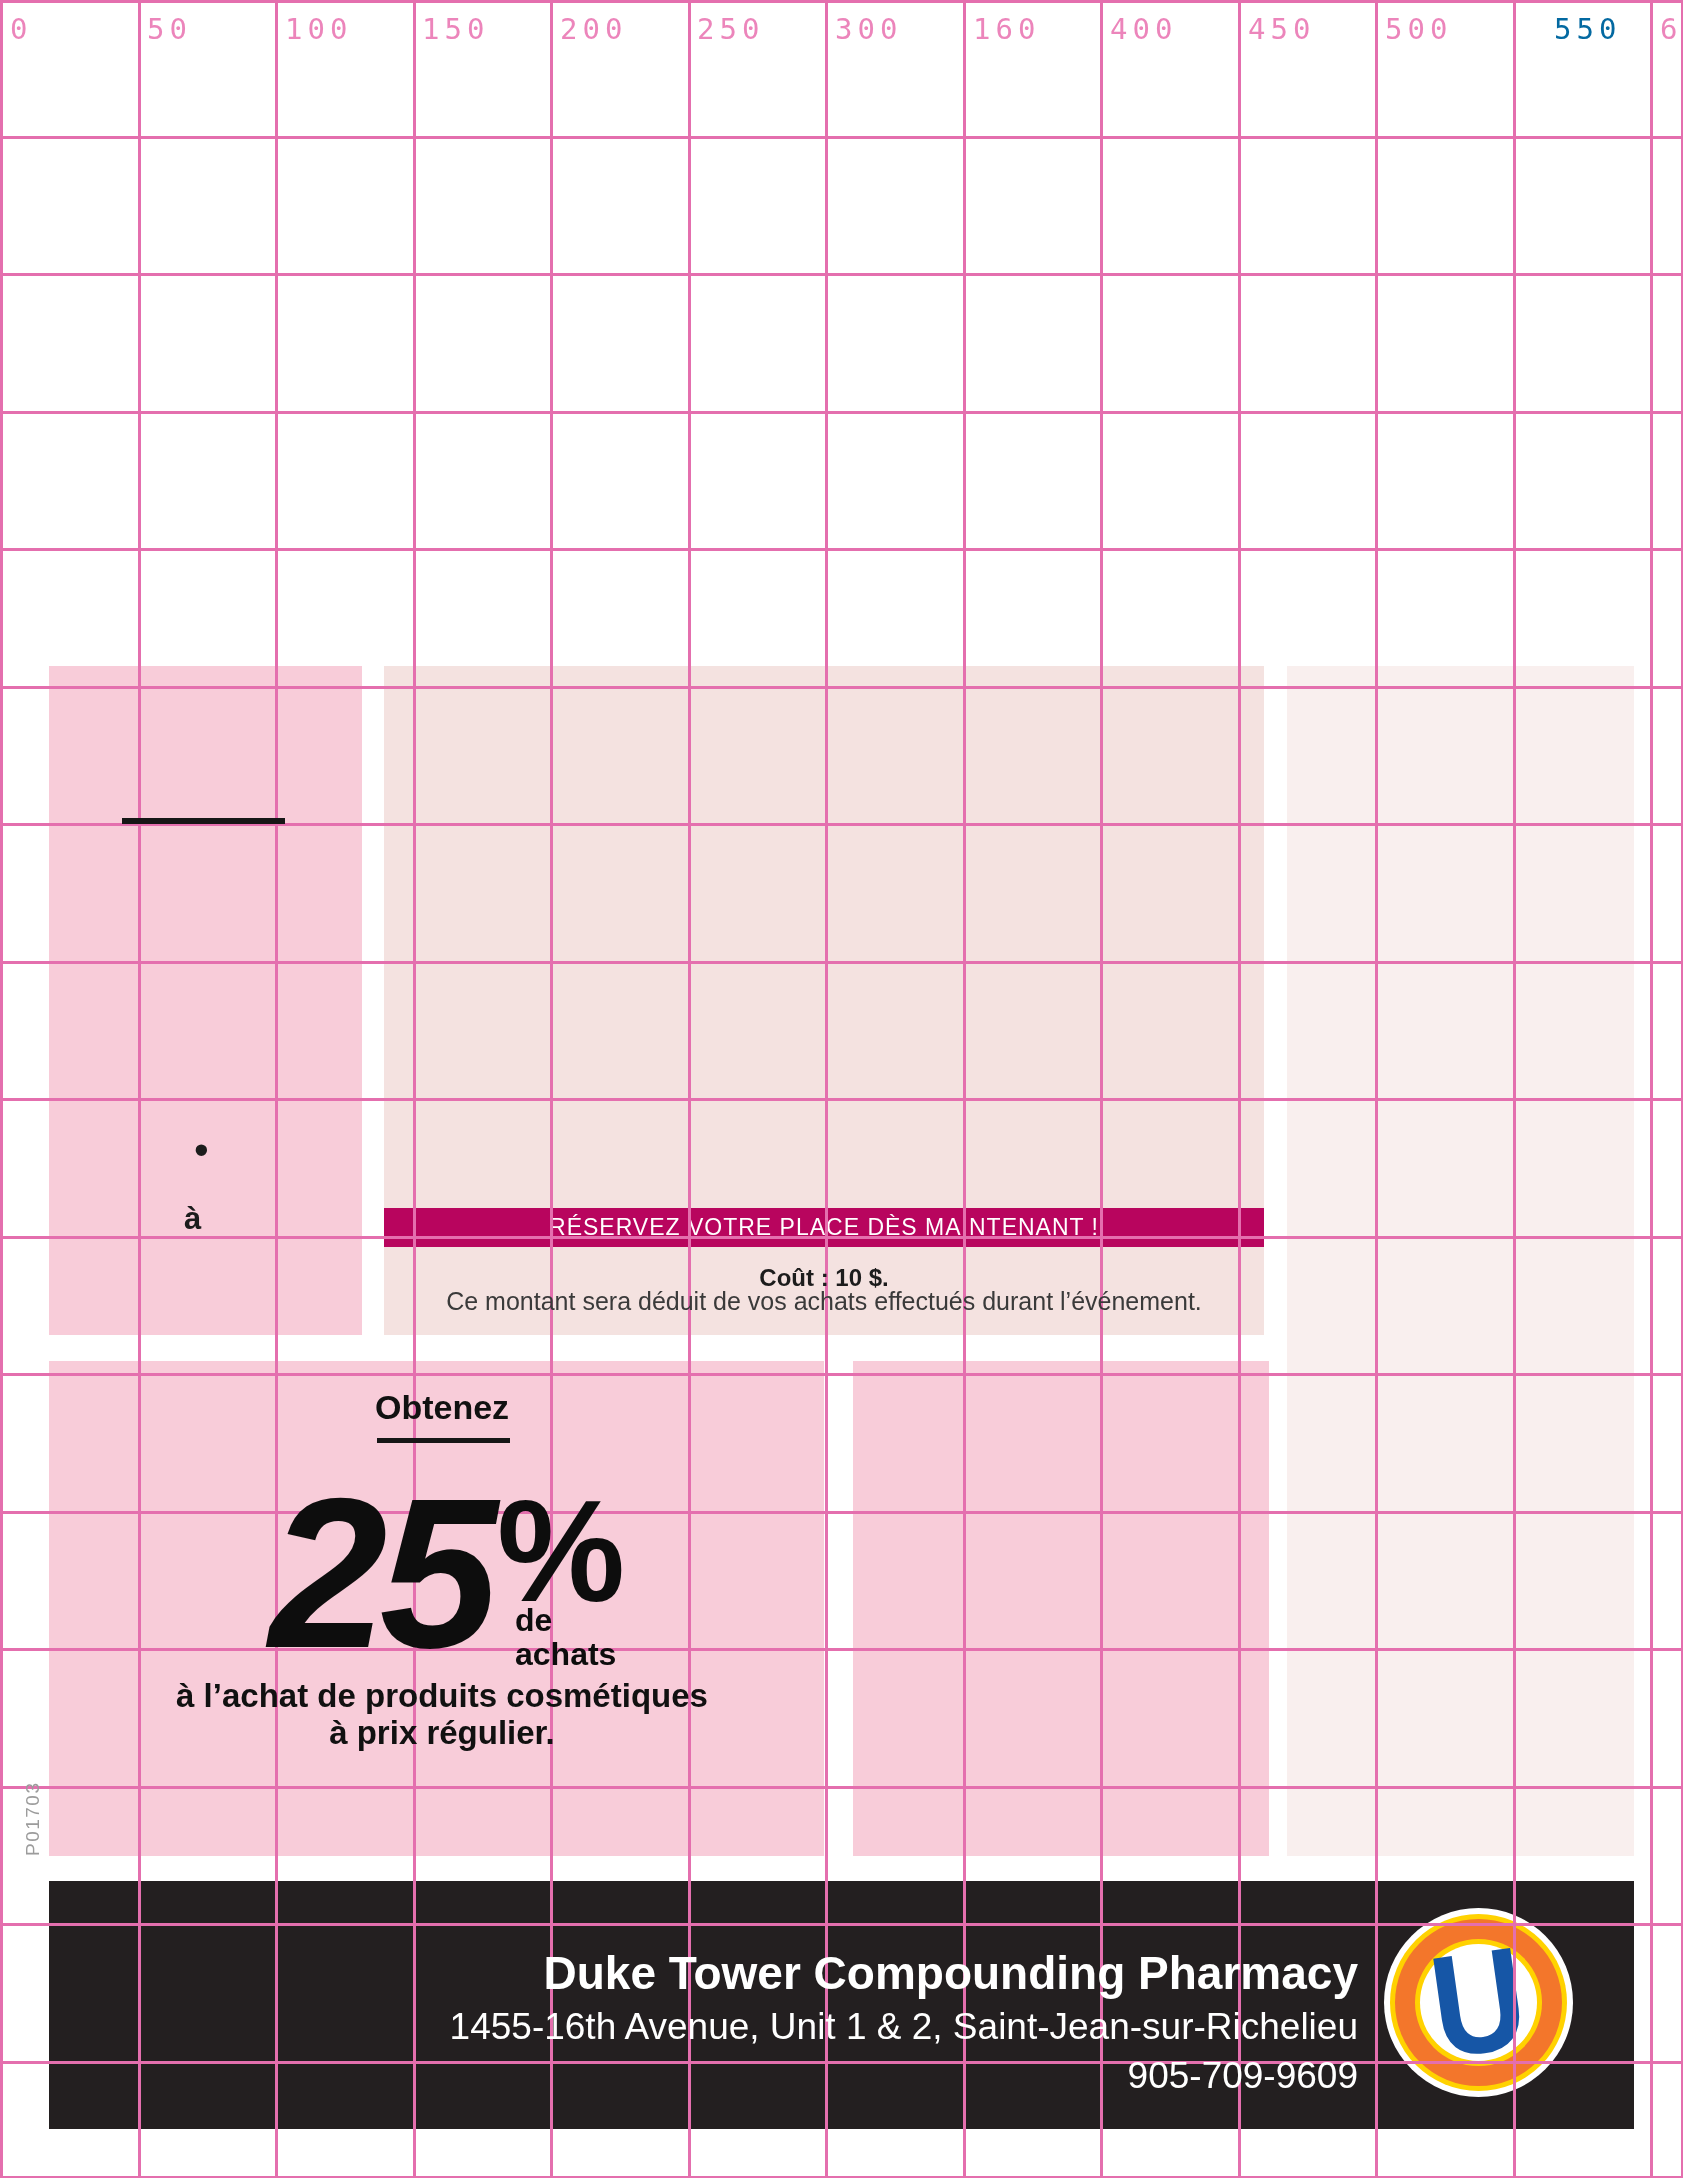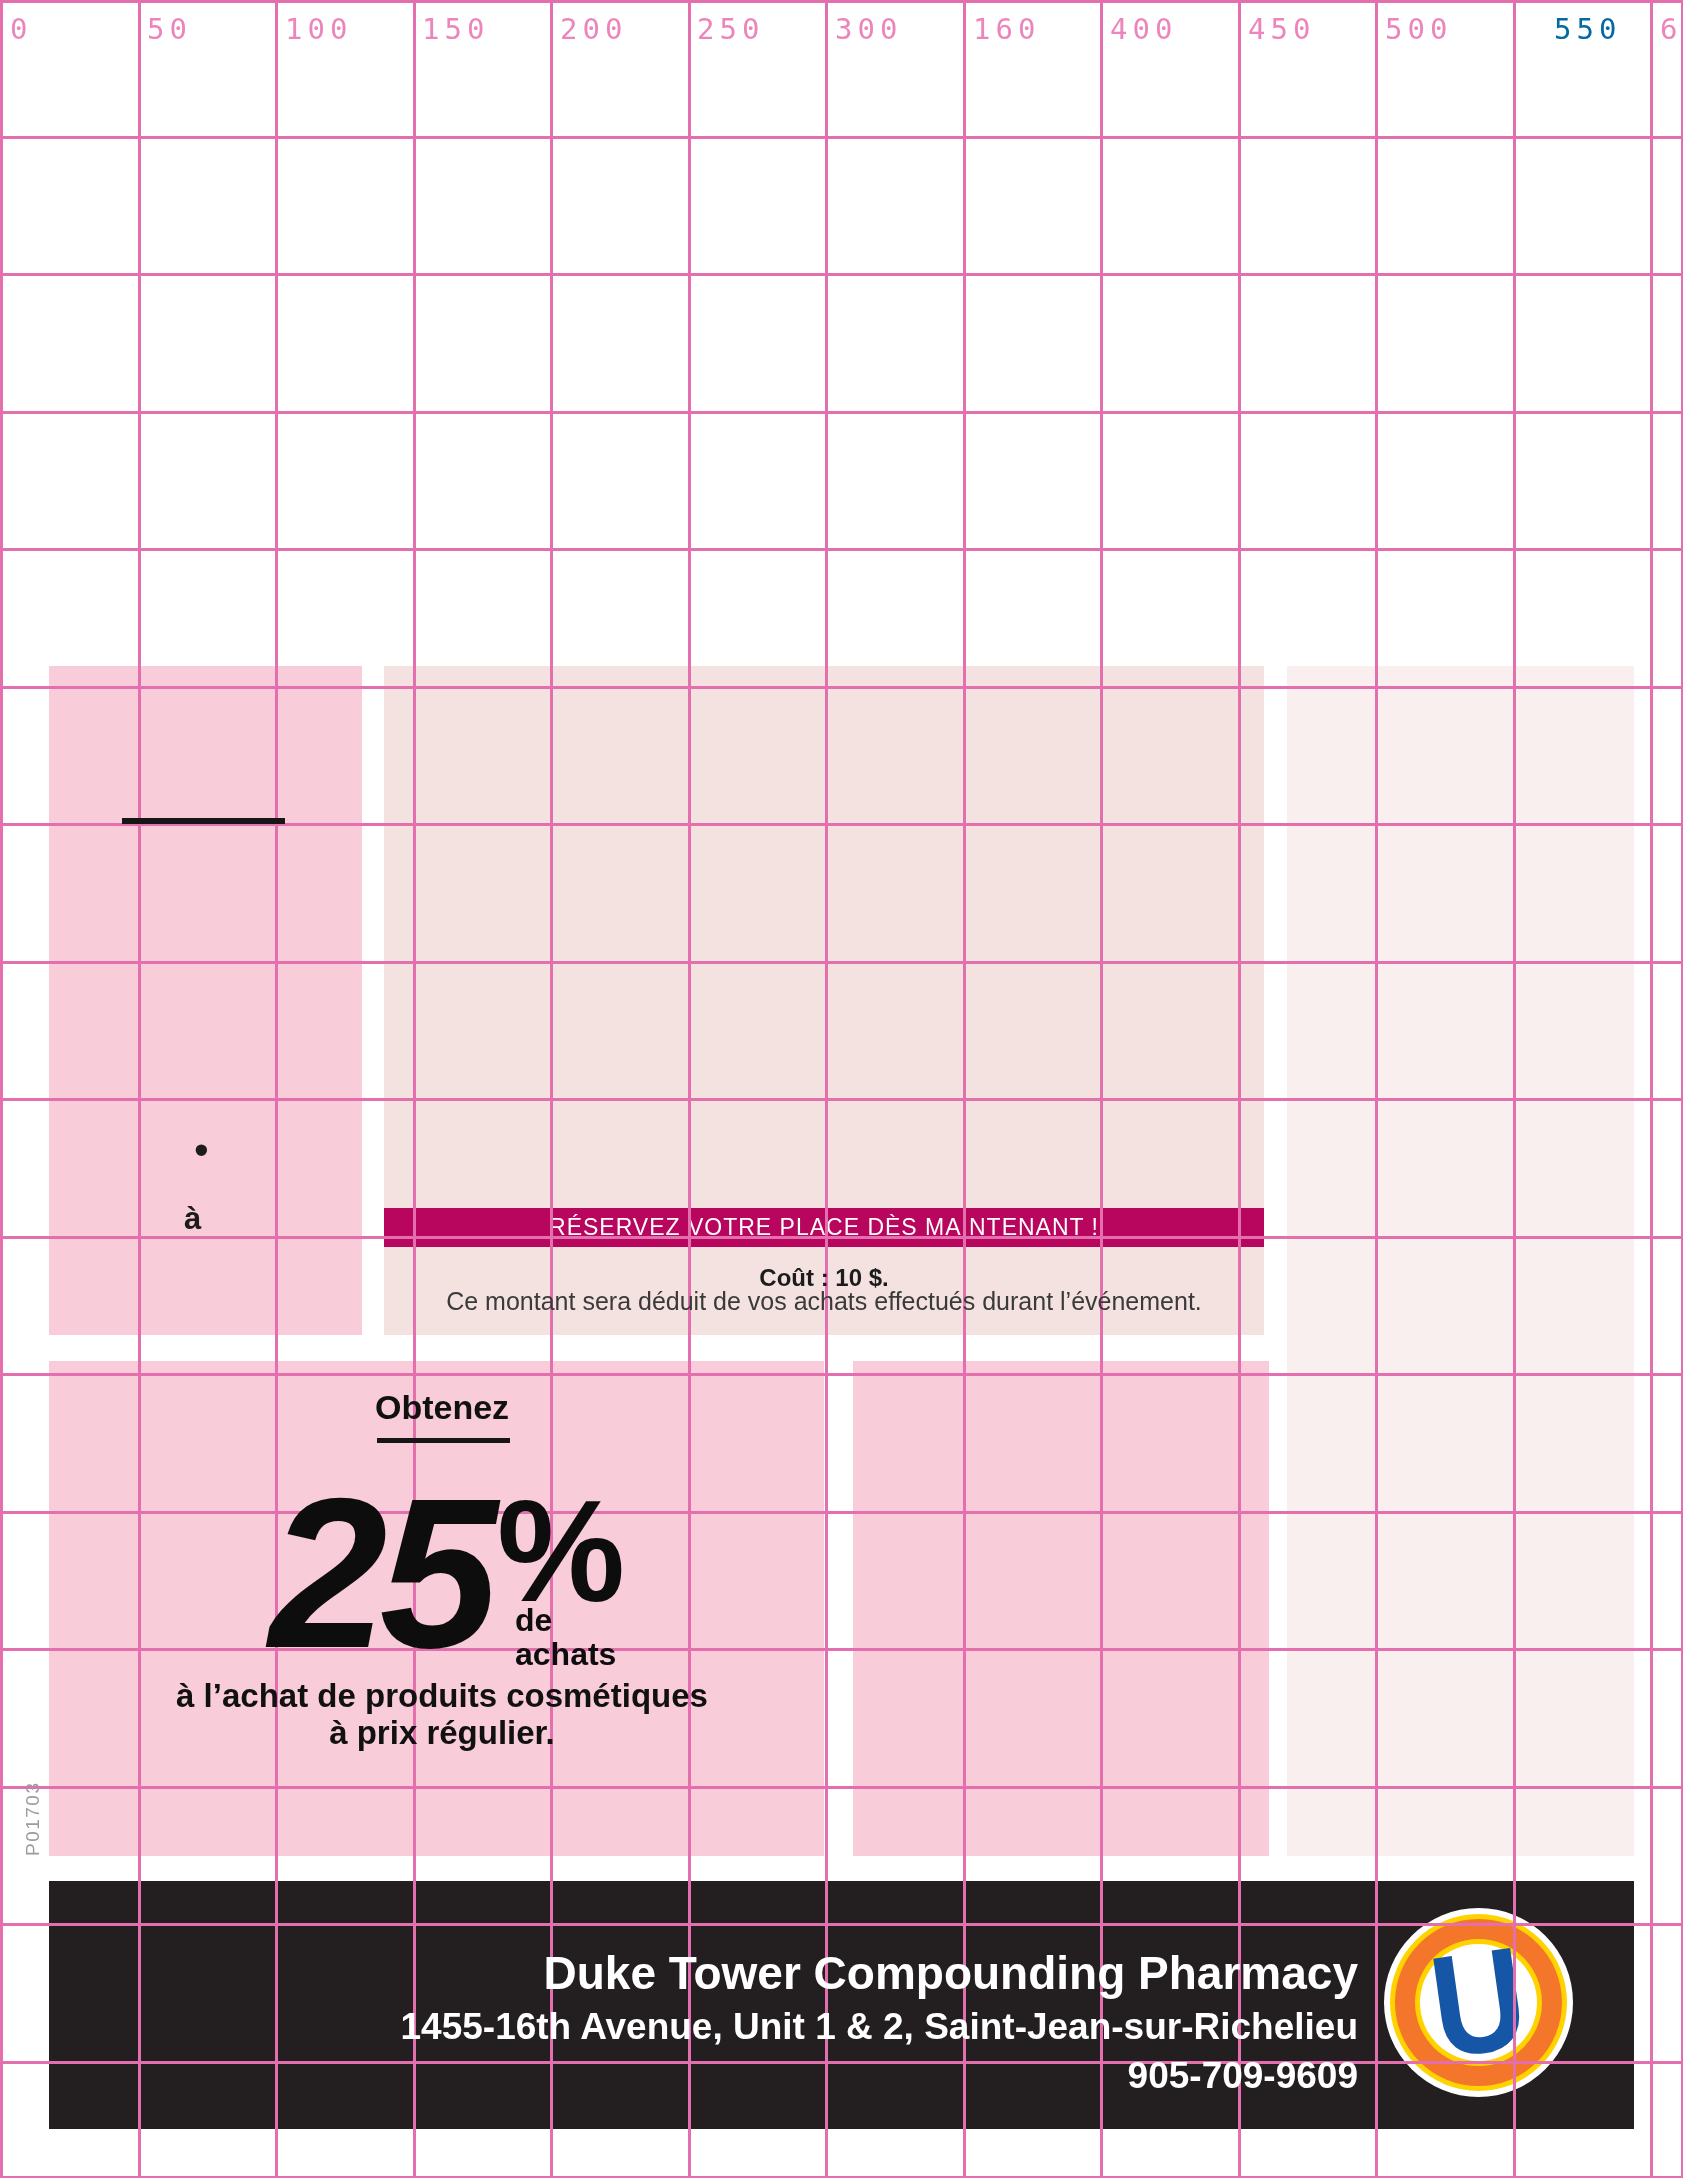--- a/index.html
+++ b/index.html
@@ -28,22 +28,22 @@
   .obtenez{font-size:34px;font-weight:bold;color:#111;}
   .big-pct{font-size:213px;font-weight:bold;letter-spacing:-8px;line-height:1;color:#0d0d0d;}
   .pct-sign{font-size:144px;font-weight:bold;line-height:1;color:#0d0d0d;}
   .pct-sub{font-size:32px;font-weight:bold;line-height:1;color:#0d0d0d;}
   .achat{font-size:33px;font-weight:bold;line-height:1.14;color:#111;}
   .disclaimer{font-size:25px;font-weight:bold;color:#111;}
   .side-code{font-size:19px;letter-spacing:1.5px;writing-mode:vertical-rl;transform:rotate(180deg);}
   
   .footer-text{text-align:right;}
   .f-name{font-size:46px;font-weight:bold;line-height:1.14;}
-  .f-addr{font-size:37px;font-weight:700;line-height:1.2;margin-top:6px;}
-  .f-phone{font-size:37px;font-weight:700;line-height:1.2;margin-top:4px;}
+  .f-addr{font-size:37px;font-weight:400;line-height:1.2;margin-top:6px;}
+  .f-phone{font-size:37px;font-weight:400;line-height:1.2;margin-top:4px;}
   
   .logo{width:189px;height:189px;}
   .logo .ring{position:absolute;border-radius:50%;}
   .logo .u{position:absolute;inset:36px;border-radius:50%;display:flex;
            align-items:center;justify-content:center;}
   .logo .u span{font-size:129px;font-weight:bold;line-height:1;
                 transform:rotate(-8deg) scaleY(1.12);}
 </style>
 </head>
 <body>

